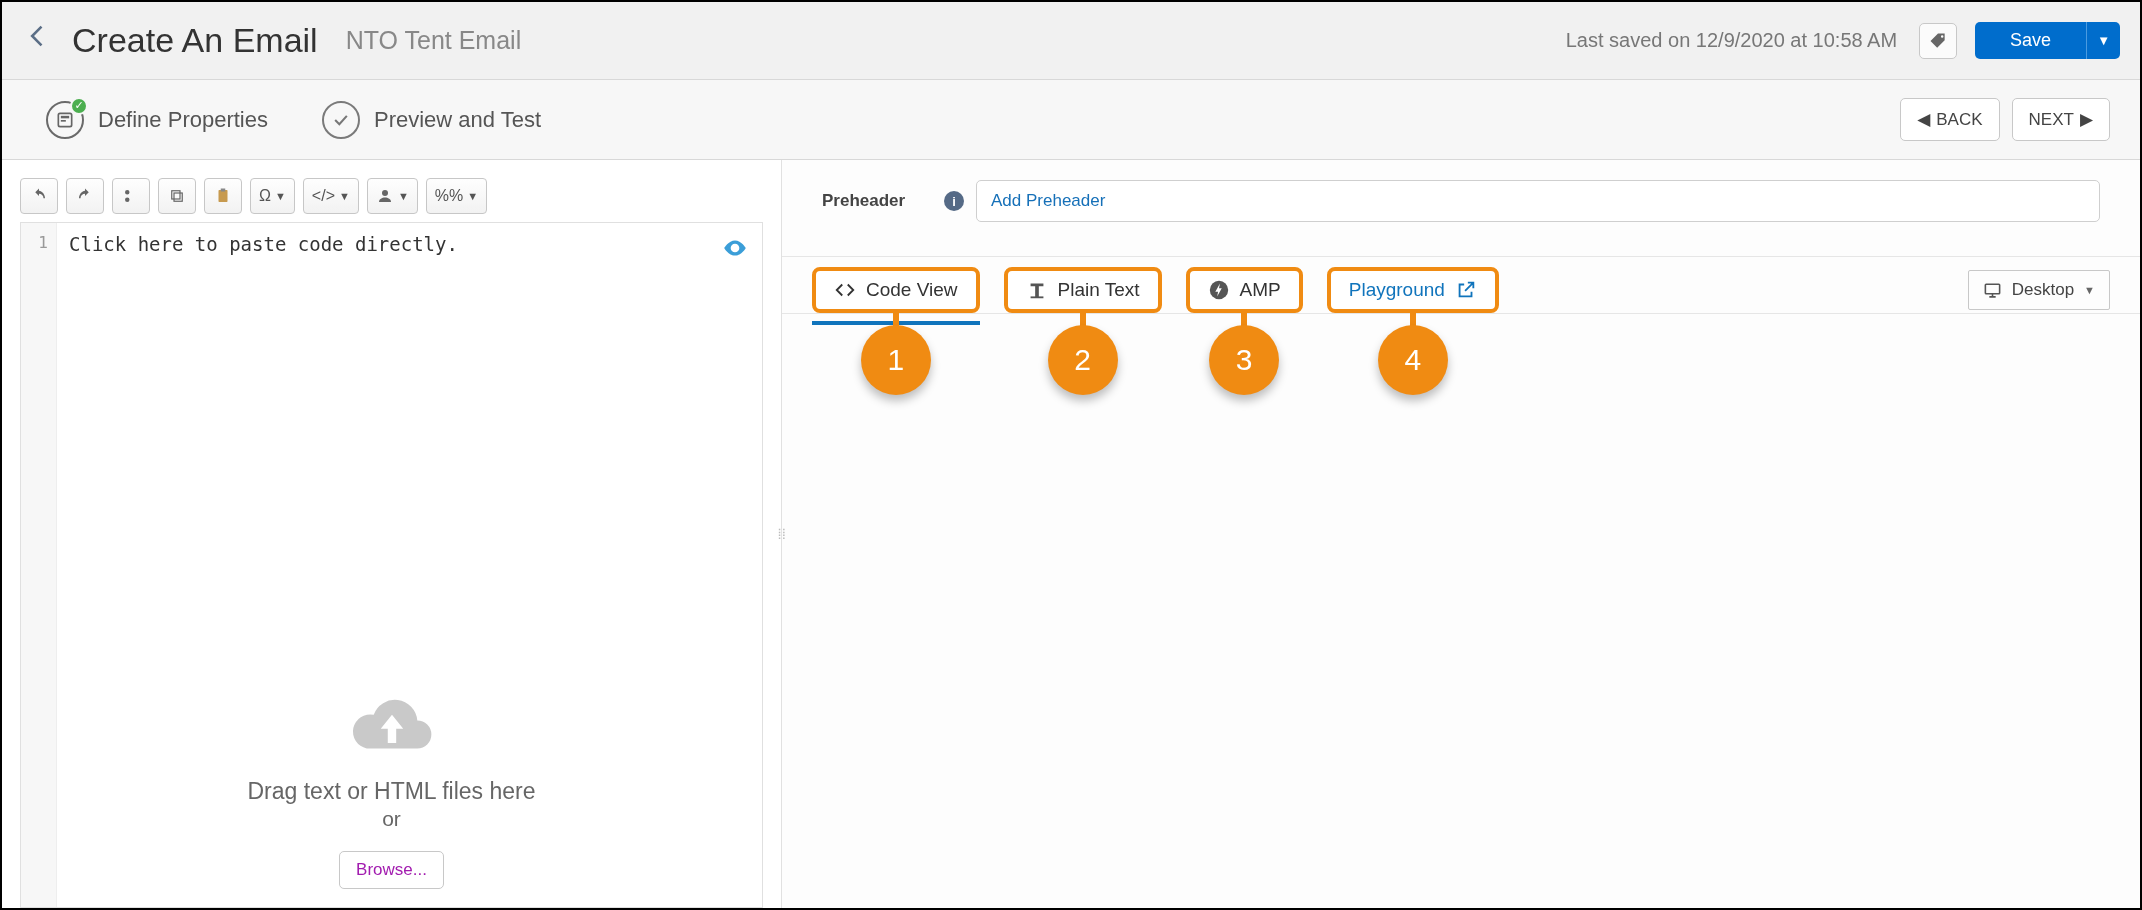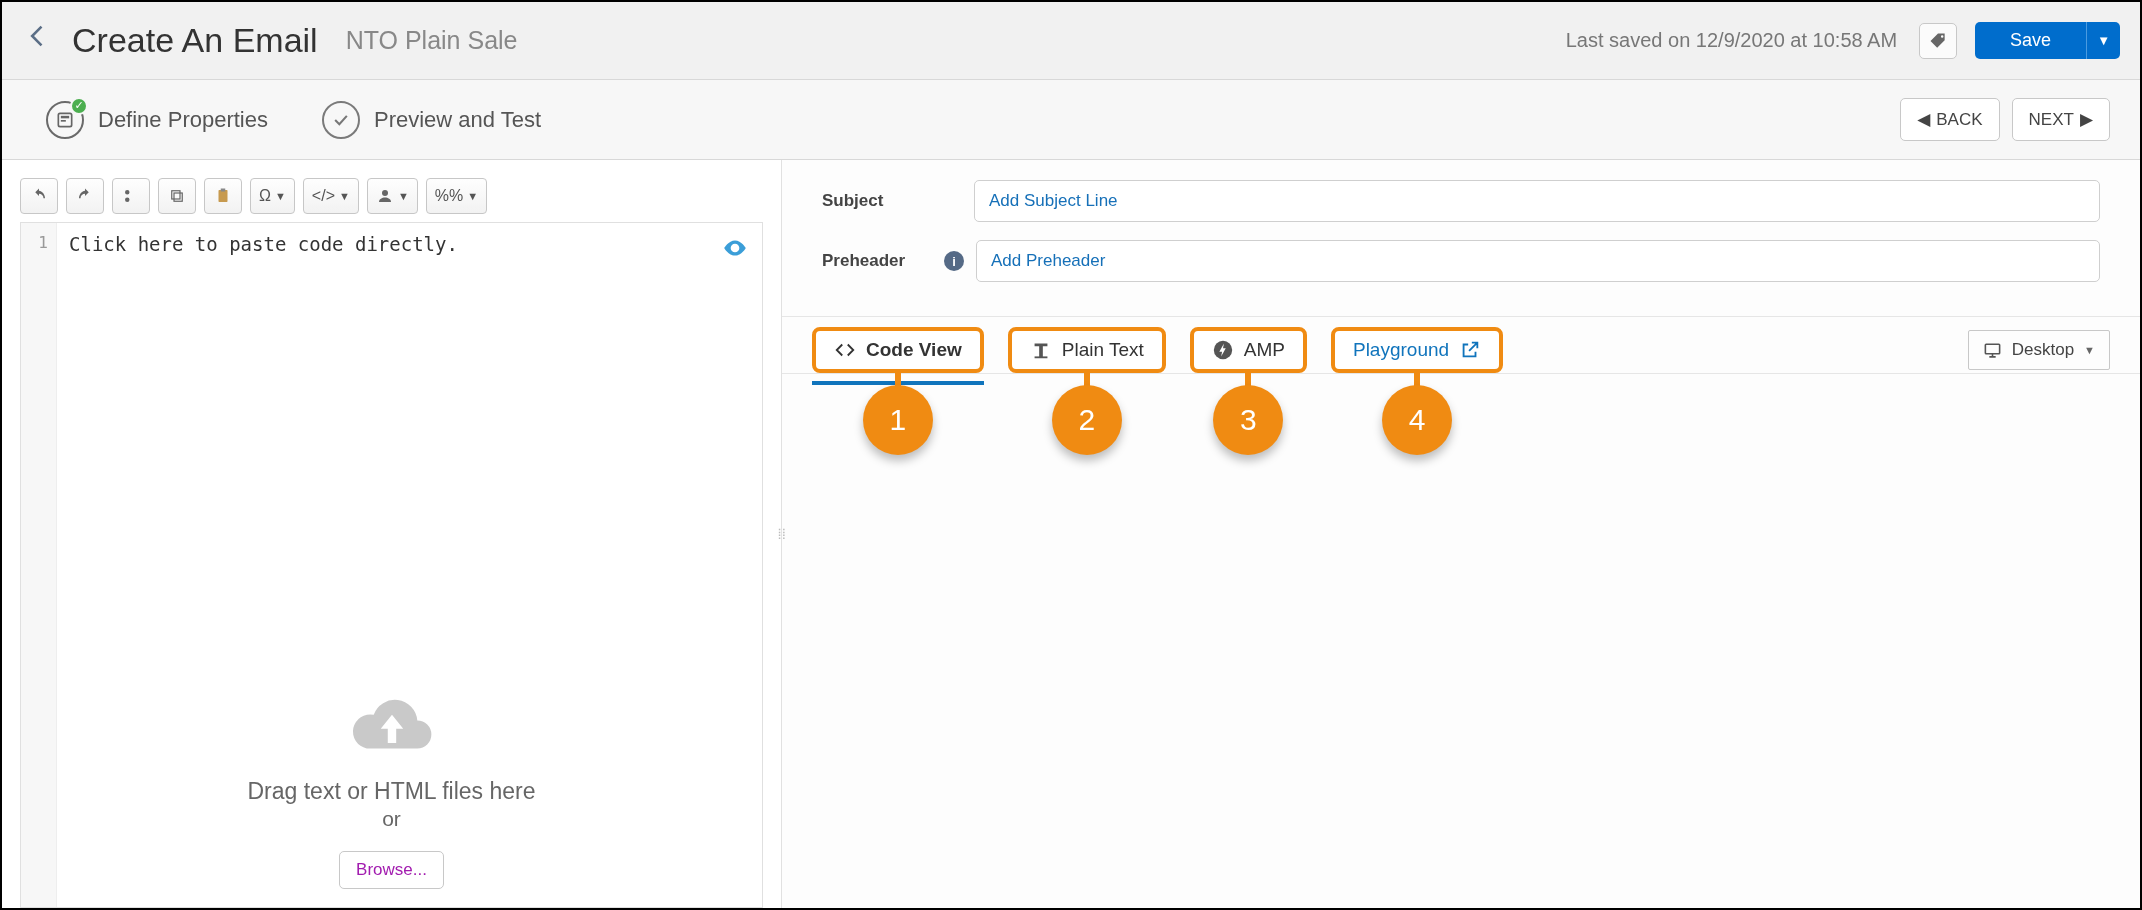--- a/index.html
+++ b/index.html
@@ -342,21 +342,21 @@
   display: flex;
   align-items: center;
   gap: 10px;
   cursor: pointer;
   background: #fff;
   font-size: 19px;
   color: #333;
   position: relative;
 }
 .view-tab.active-tab {
-  font-weight: 700;
+  font-weight: 400;
 }
 .view-tab.active-tab::after {
   content:"";
   position:absolute;
   left:-4px;right:-4px;bottom:-16px;
   height:4px;
   background:#1074bc;
 }
 .view-tab .vicon { display:flex; color:#555; }
 .view-tab .vicon svg { width:22px; height:22px; }
@@ -409,21 +409,21 @@
 
 <div class="app-frame">
 
   <div class="header">
     <div class="back-chevron">
       <svg viewBox="0 0 24 24" width="28" height="40" fill="none" stroke="#5b6e86" stroke-width="2.2">
           <polyline points="15 4 7 12 15 20"></polyline>
         </svg>
     </div>
     <div class="page-title">Create An Email</div>
-    <div class="page-subtitle">NTO Plain Sale</div>
+    <div class="page-subtitle">NTO Tent Email</div>
     <div class="header-spacer"></div>
     <div class="last-saved">Last saved on 12/9/2020 at 10:58 AM</div>
     <div class="tag-btn">
       <svg viewBox="0 0 24 24" fill="#666">
           <path d="M20 3h-8l-9 9 8 8 9-9V3zm-3 5a1.5 1.5 0 110-3 1.5 1.5 0 010 3z"></path>
         </svg>
     </div>
     <div class="save-group">
       <button class="save-btn">Save</button>
       <button class="save-caret">▼</button>
@@ -536,24 +536,20 @@
           <button class="browse-btn">Browse...</button>
         </div>
       </div>
     </div>
 
     <div class="splitter-handle">⦙⦙</div>
 
     <div class="right-pane">
       <div class="field-block">
         <div class="field-row">
-          <div class="field-label">Subject</div>
-          <input class="text-input" placeholder="Add Subject Line" style="">
-        </div>
-        <div class="field-row">
           <div class="field-label" style="display:flex;align-items:flex-start;gap:6px;">
             <span>Preheader</span>
           </div>
           <span class="info-icon">i</span>
           <input class="text-input" placeholder="Add Preheader" style="">
         </div>
       </div>
 
       <div class="view-tabs-row">
         <div class="annot-wrap">

